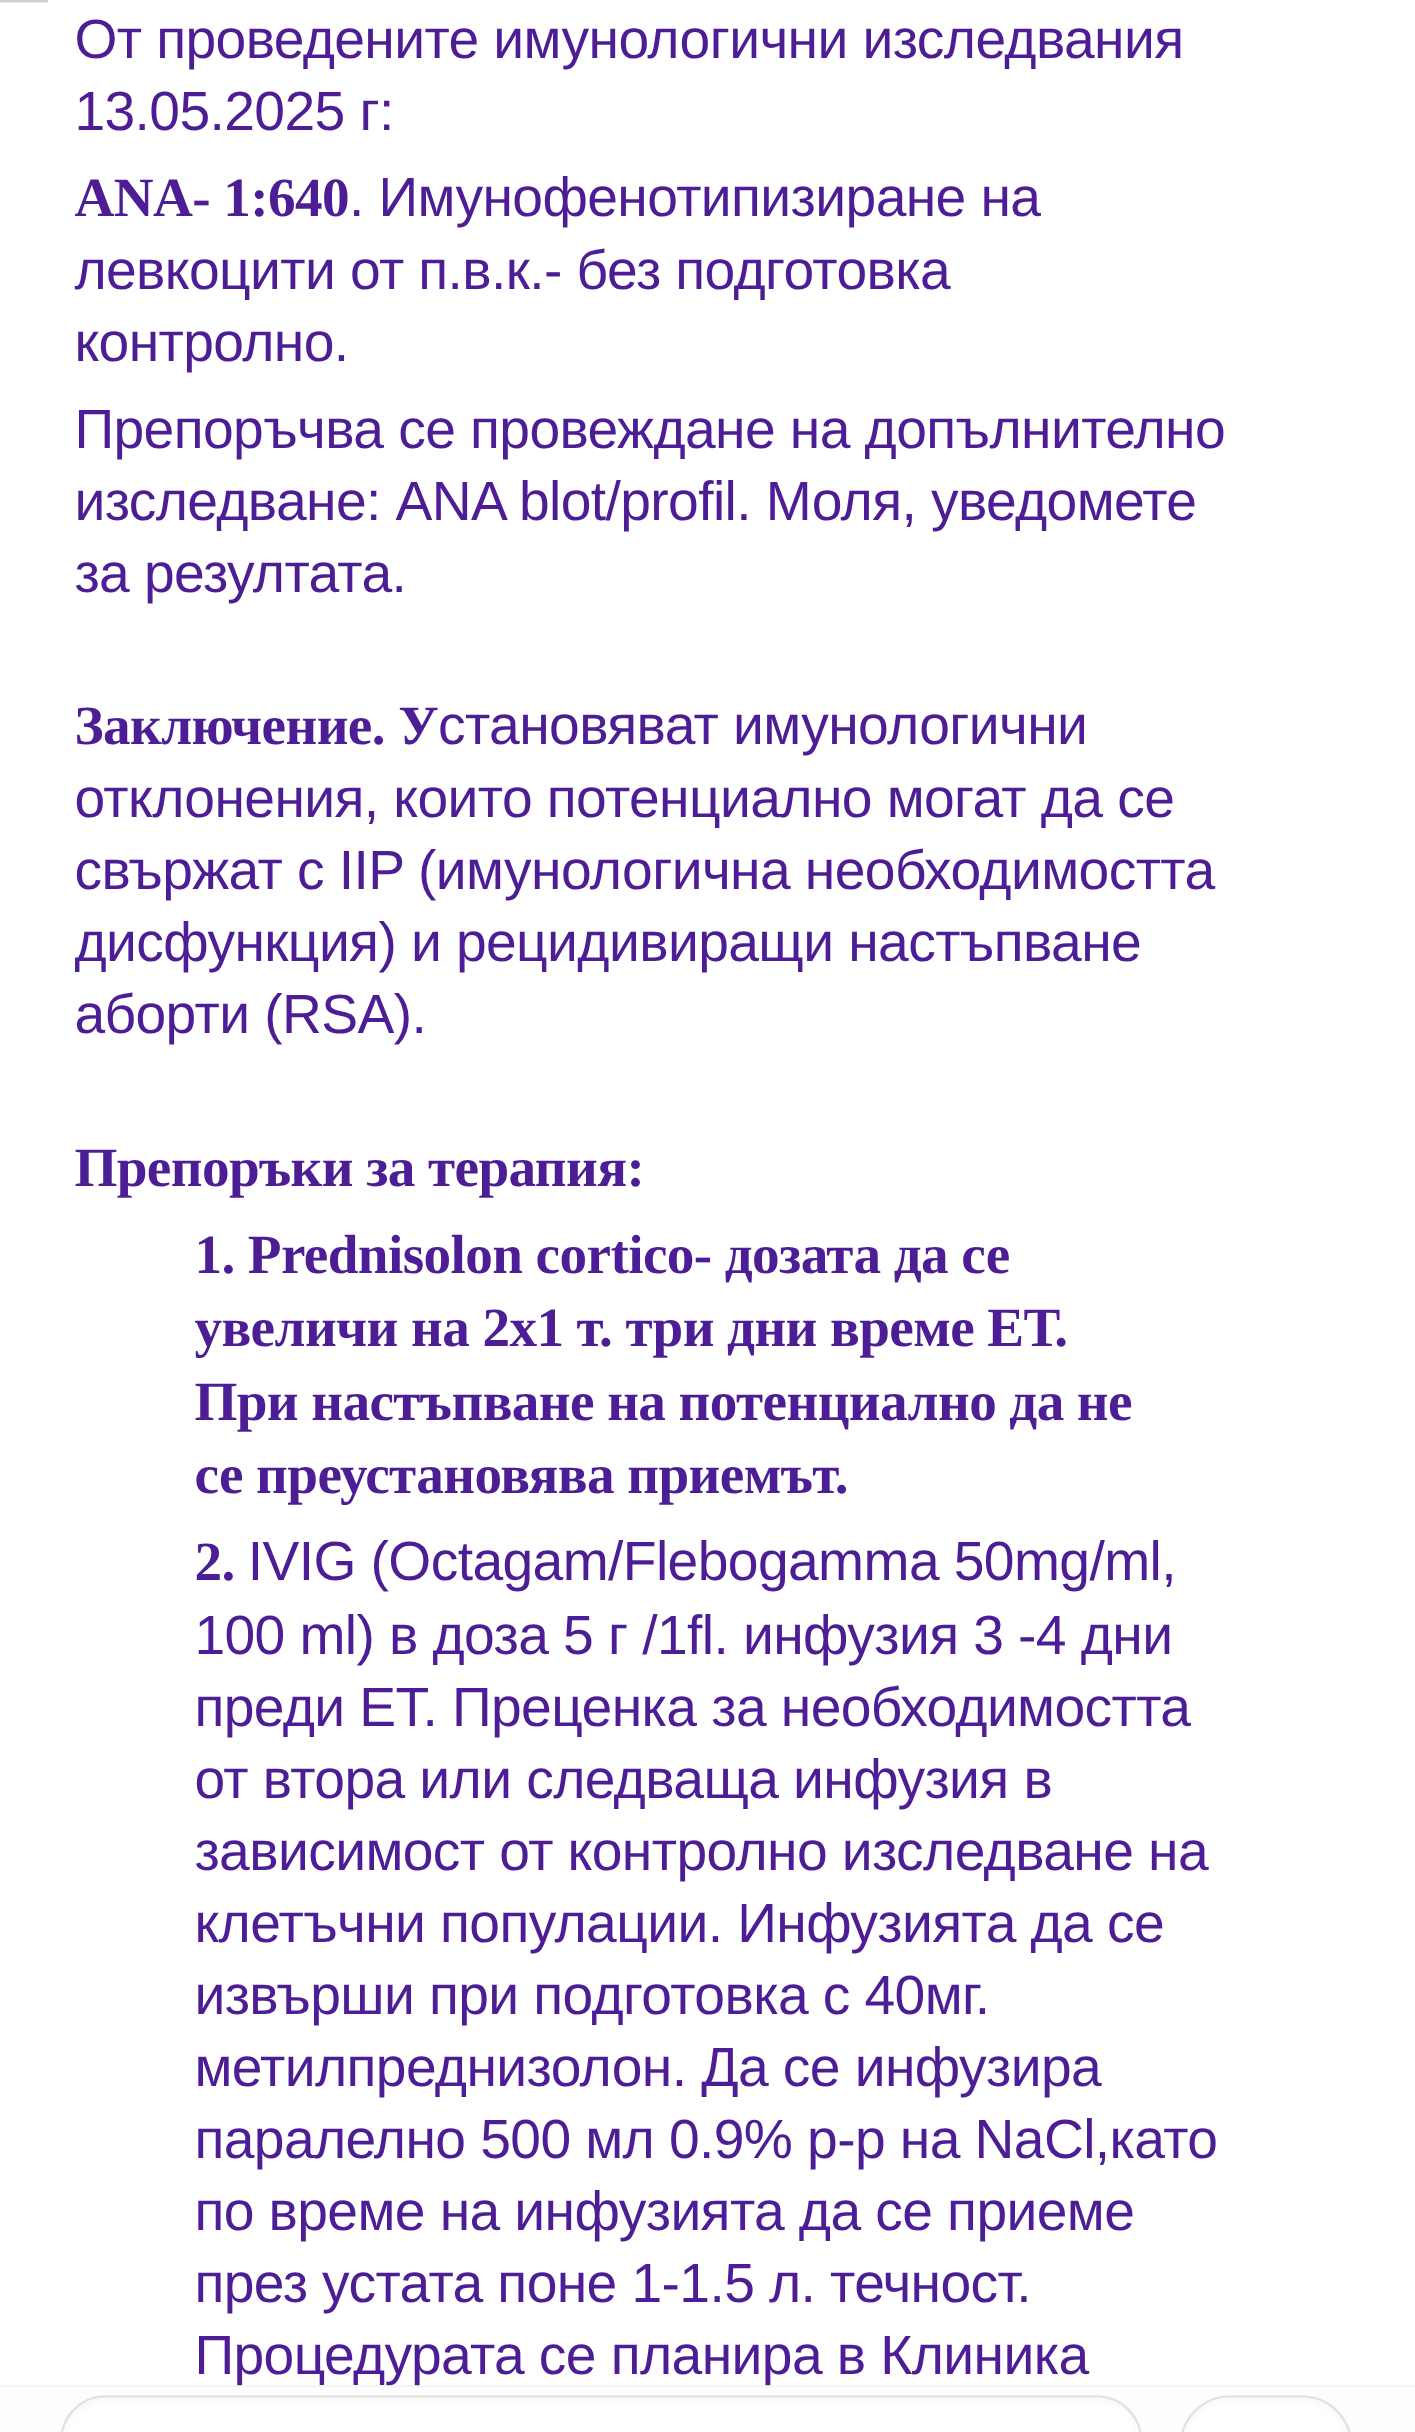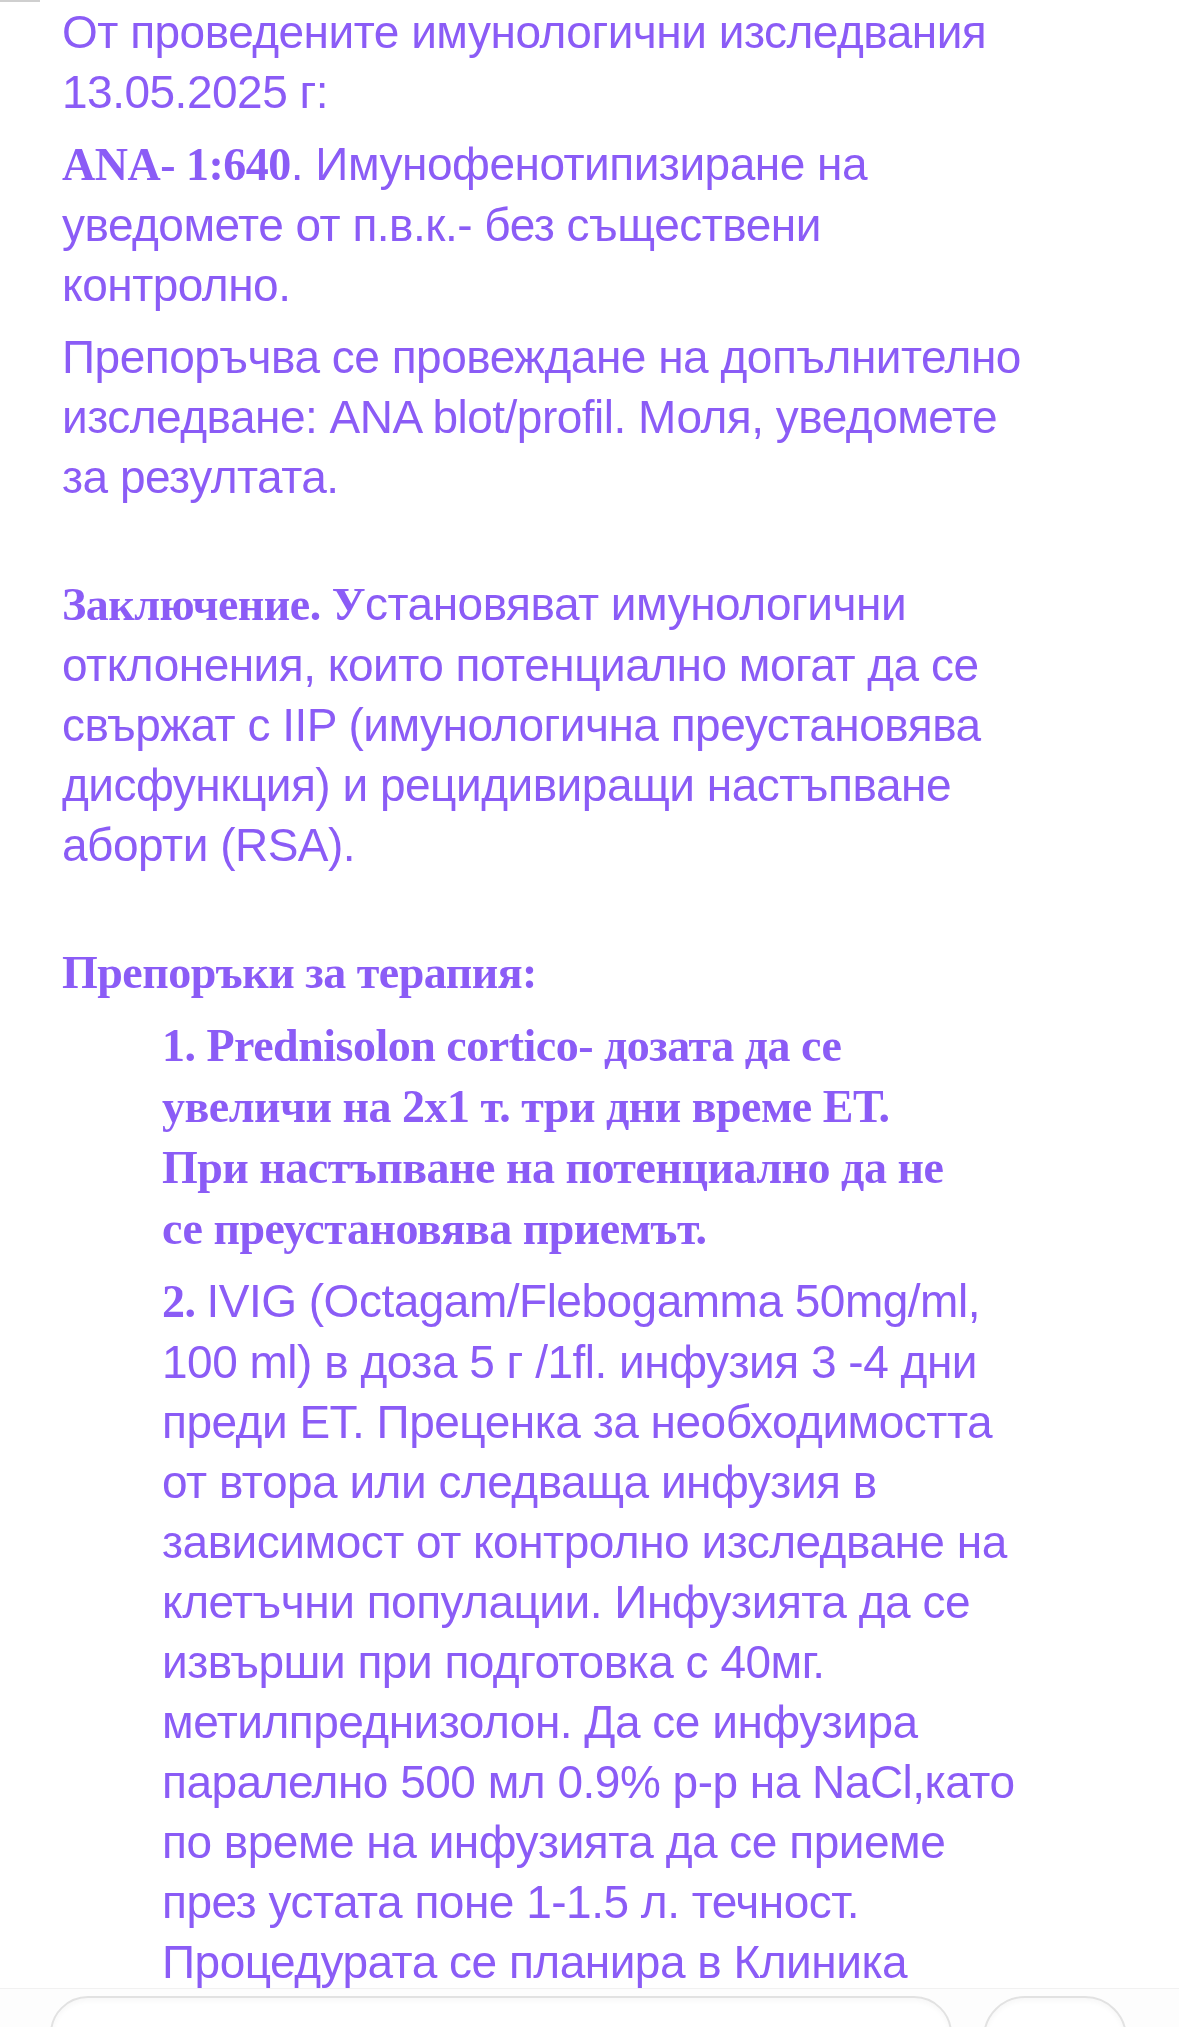--- a/index.html
+++ b/index.html
@@ -17,21 +17,21 @@
     left:0; top:0;
     width:40px; height:2px;
     background:#cfcfcf;
   }
   .doc{
     position:absolute;
     left:62px; top:2px; right:0;
     font-size:46px;
     line-height:60px;
     letter-spacing:-0.5px;
-    color:#8b5cf6;
+    color:#4c1d95;
   }
   .p{
     margin:0 0 12px 0;
     white-space:nowrap;
     font-weight:400;
   }
   .p.indent{ padding-left:100px;margin-top:12px; }
   .b{ font-weight:700;font-family:Liberation Serif, serif; }
   .r{ font-weight:400; }
   .spacer{ width:100%; }
@@ -62,24 +62,24 @@
   }
 </style>
 </head>
 <body>
 
 <div class="screen">
   <div class="corner-mark"></div>
 
   <div class="doc">
       <div class="p"><span class="r">От проведените имунологични изследвания</span><br><span class="r">13.05.2025 г:</span></div>
-      <div class="p"><span class="b">ANA- 1:640</span><span class="r">. Имунофенотипизиране на</span><br><span class="r">уведомете от п.в.к.- без съществени</span><br><span class="r">контролно.</span></div>
+      <div class="p"><span class="b">ANA- 1:640</span><span class="r">. Имунофенотипизиране на</span><br><span class="r">левкоцити от п.в.к.- без подготовка</span><br><span class="r">контролно.</span></div>
       <div class="p"><span class="r">Препоръчва се провеждане на допълнително</span><br><span class="r">изследване: ANA blot/profil. Моля, уведомете</span><br><span class="r">за резултата.</span></div>
       <div class="spacer" style="height: 55px;"></div>
-      <div class="p"><span class="b">Заключение. У</span><span class="r">становяват имунологични</span><br><span class="r">отклонения, които потенциално могат да се</span><br><span class="r">свържат с IIP (имунологична преустановява</span><br><span class="r">дисфункция) и рецидивиращи настъпване</span><br><span class="r">аборти (RSA).</span></div>
+      <div class="p"><span class="b">Заключение. У</span><span class="r">становяват имунологични</span><br><span class="r">отклонения, които потенциално могат да се</span><br><span class="r">свържат с IIP (имунологична необходимостта</span><br><span class="r">дисфункция) и рецидивиращи настъпване</span><br><span class="r">аборти (RSA).</span></div>
       <div class="spacer" style="height: 55px;"></div>
       <div class="p"><span class="b">Препоръки за терапия:</span></div>
       <div class="p indent"><span class="b">1. Prednisolon cortico- дозата да се</span><br><span class="b">увеличи на 2x1 т. три дни време ЕТ.</span><br><span class="b">При настъпване на потенциално да не</span><br><span class="b">се преустановява приемът.</span></div>
       <div class="p indent"><span class="b">2. </span><span class="r">IVIG (Octagam/Flebogamma 50mg/ml,</span><br><span class="r">100 ml) в доза 5 г /1fl. инфузия 3 -4 дни</span><br><span class="r">преди ЕТ. Преценка за необходимостта</span><br><span class="r">от втора или следваща инфузия в</span><br><span class="r">зависимост от контролно изследване на</span><br><span class="r">клетъчни популации. Инфузията да се</span><br><span class="r">извърши при подготовка с 40мг.</span><br><span class="r">метилпреднизолон. Да се инфузира</span><br><span class="r">паралелно 500 мл 0.9% р-р на NaCl,като</span><br><span class="r">по време на инфузията да се приеме</span><br><span class="r">през устата поне 1-1.5 л. течност.</span><br><span class="r">Процедурата се планира в Клиника</span></div>
     </div>
 
   <div class="composer">
     <div class="input-pill"></div>
     <div class="round-button"></div>
   </div>

